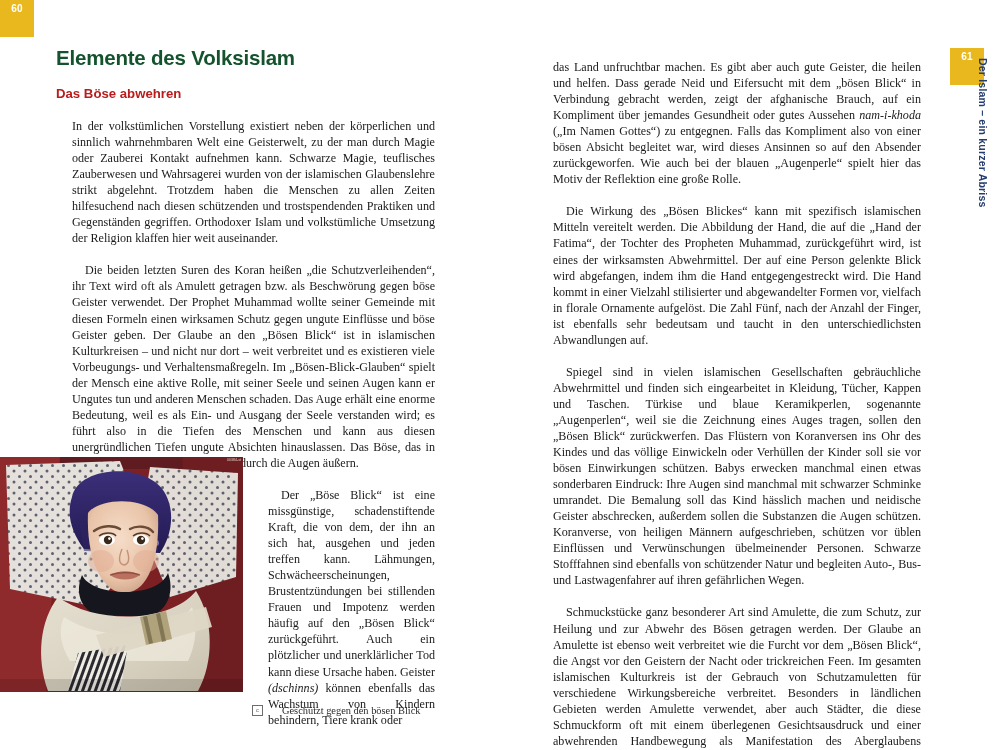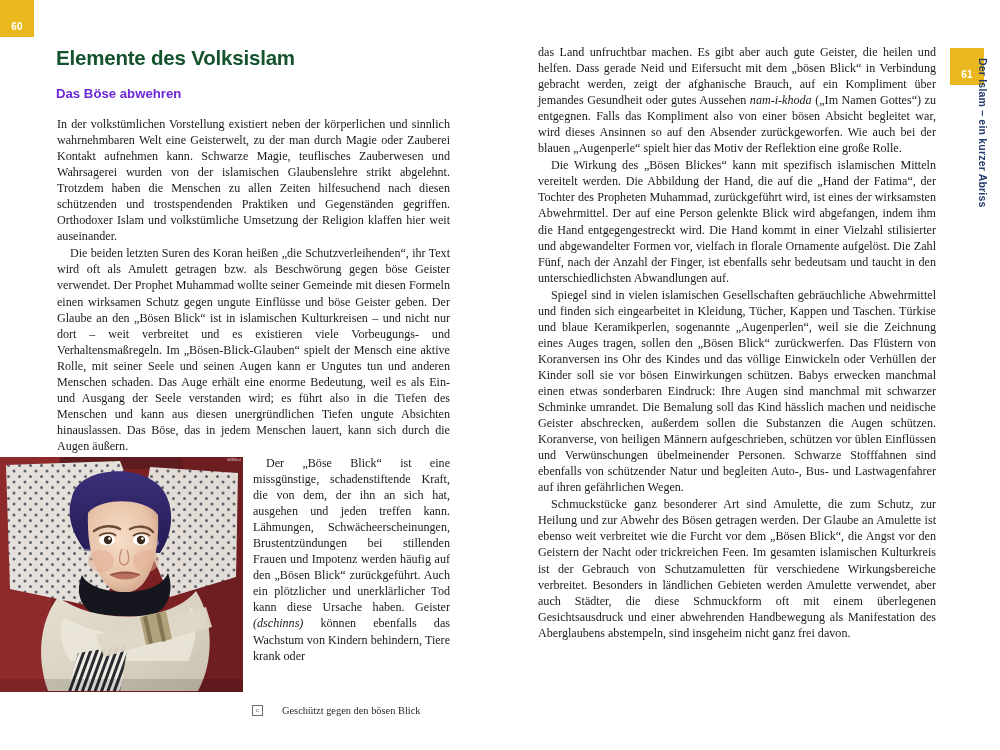--- a/index.html
+++ b/index.html
@@ -29,21 +29,21 @@
     width: 34px;
     height: 37px;
     background: #e9b81f;
     color: #ffffff;
     font-family: "Liberation Sans", sans-serif;
     font-weight: bold;
     font-size: 10px;
     display: flex;
     align-items: flex-end;
     justify-content: center;
-    padding-bottom: 5px;
+    padding-bottom: 23px;
     box-sizing: border-box;
     letter-spacing: 0.3px;
   }
   .page-tab.left  { left: 0; }
   .page-tab.right { right: 16px; margin-top: 48px; }
 
   
   .running-head {
     position: absolute;
     right: 0;
@@ -94,26 +94,26 @@
     line-height: 24px;
     color: #14532d;
     margin: 0 0 16px 0;
     letter-spacing: -0.2px;
   }
   h2.subtitle {
     font-family: "Liberation Sans", sans-serif;
     font-weight: bold;
     font-size: 13.2px;
     line-height: 16px;
-    color: #6d28d9;
+    color: #b91c1c;
     margin: 0 0 14px 0;
   }
 
   p.para {
-    margin: 1px;
+    margin: 16px;
     text-indent: 0;
   }
   p.para + p.para { text-indent: 13px; }
 
   b, strong { font-weight: normal; }
   i, em { font-style: italic; }
 
   
   .figure {
     position: absolute;

